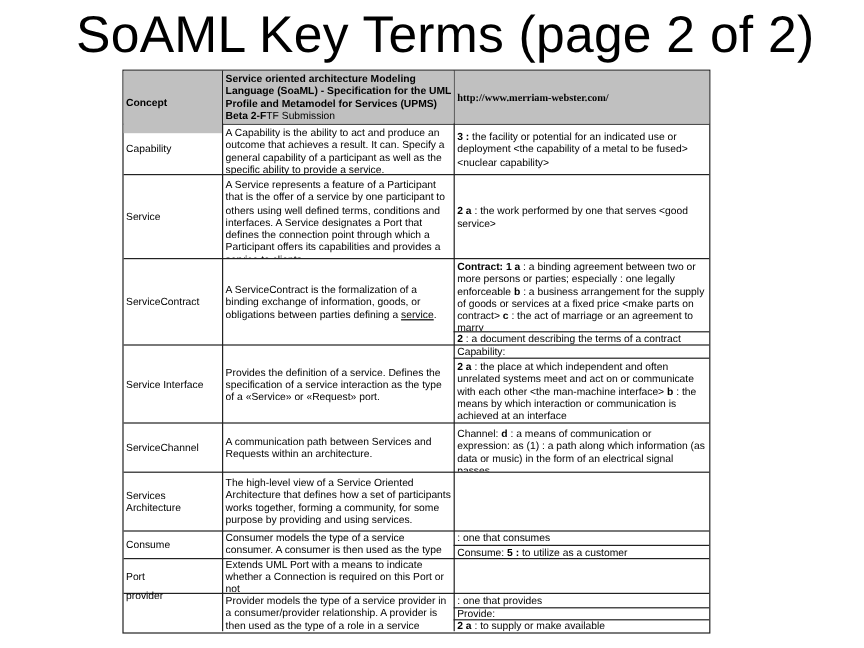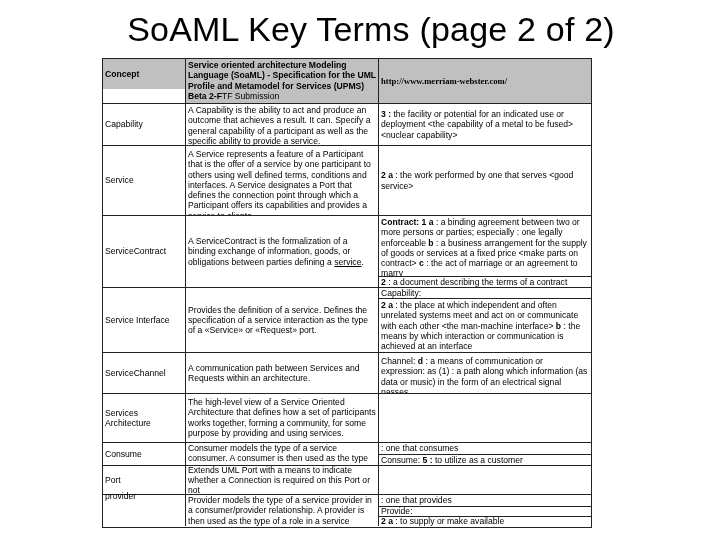--- a/index.html
+++ b/index.html
@@ -2,21 +2,21 @@
 <html><head>
 <meta charset="utf-8">
 <style>
   html, body { margin: 0; padding: 0; }
   body {
     width: 720px; height: 540px; background: #ffffff; position: relative; overflow: hidden;
     font-family: "Liberation Sans", sans-serif; color: #000;
   }
   .slide-title {
     position: absolute; left: 0; top: 8px; width: 720px; text-align: center;
-    font-size: 34px; line-height: 42px; font-weight: normal; letter-spacing: 0.2px;
+    font-size: 43px; line-height: 42px; font-weight: normal; letter-spacing: 0.2px;
     padding-left: 22px; box-sizing: border-box;
   }
   .tbl {
     position: absolute; left: 102px; top: 58px; width: 490px; height: 470px;
     border: 1.5px solid #222; box-sizing: border-box;
   }
   .cell {
     position: absolute; box-sizing: border-box; font-size: 8.6px; line-height: 10.3px;
     padding: 1px 2px; overflow: hidden;
   }
@@ -46,21 +46,21 @@
   <div class="hline" style="top:383px;width:488px;"></div>
   <div class="hline" style="top:406px;width:488px;"></div>
   <div class="hline" style="top:435px;width:488px;"></div>
 
   <div class="hline" style="top:217px;left:275px;width:213px;"></div>
   <div class="hline" style="top:239px;left:275px;width:213px;"></div>
   <div class="hline" style="top:395px;left:275px;width:213px;"></div>
   <div class="hline" style="top:447px;left:275px;width:213px;"></div>
   <div class="hline" style="top:457px;left:275px;width:213px;"></div>
 
-  <div class="cell hdr vcenter" style="left:0;top:0;width:82px;height:30px;">
+  <div class="cell hdr vcenter" style="left:0;top:0;width:82px;height:52px;">
     <span class="b">Concept</span>
   </div>
   <div class="cell hdr" style="left:83px;top:0;width:192px;height:44px;">
     <span class="b">Service oriented architecture Modeling Language (SoaML) - Specification for the UML Profile and Metamodel for Services (UPMS) Beta 2-F</span><span>TF Submission</span>
   </div>
   <div class="cell hdr vcenter" style="left:276px;top:0;width:212px;height:44px;font-family:Liberation Serif, serif;">
     <span class="b">http://www.merriam-webster.com/</span>
   </div>
 
   <div class="cell vcenter" style="left:0;top:45px;width:82px;height:41px;">

